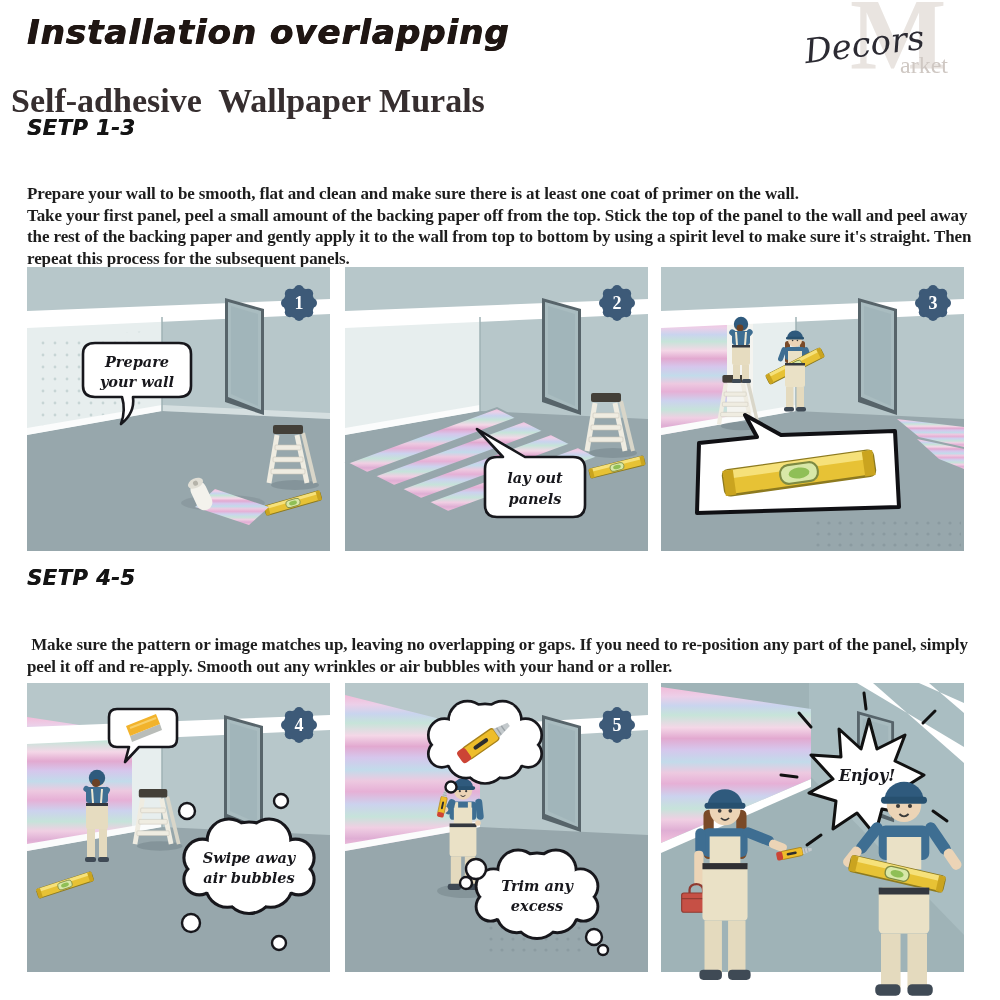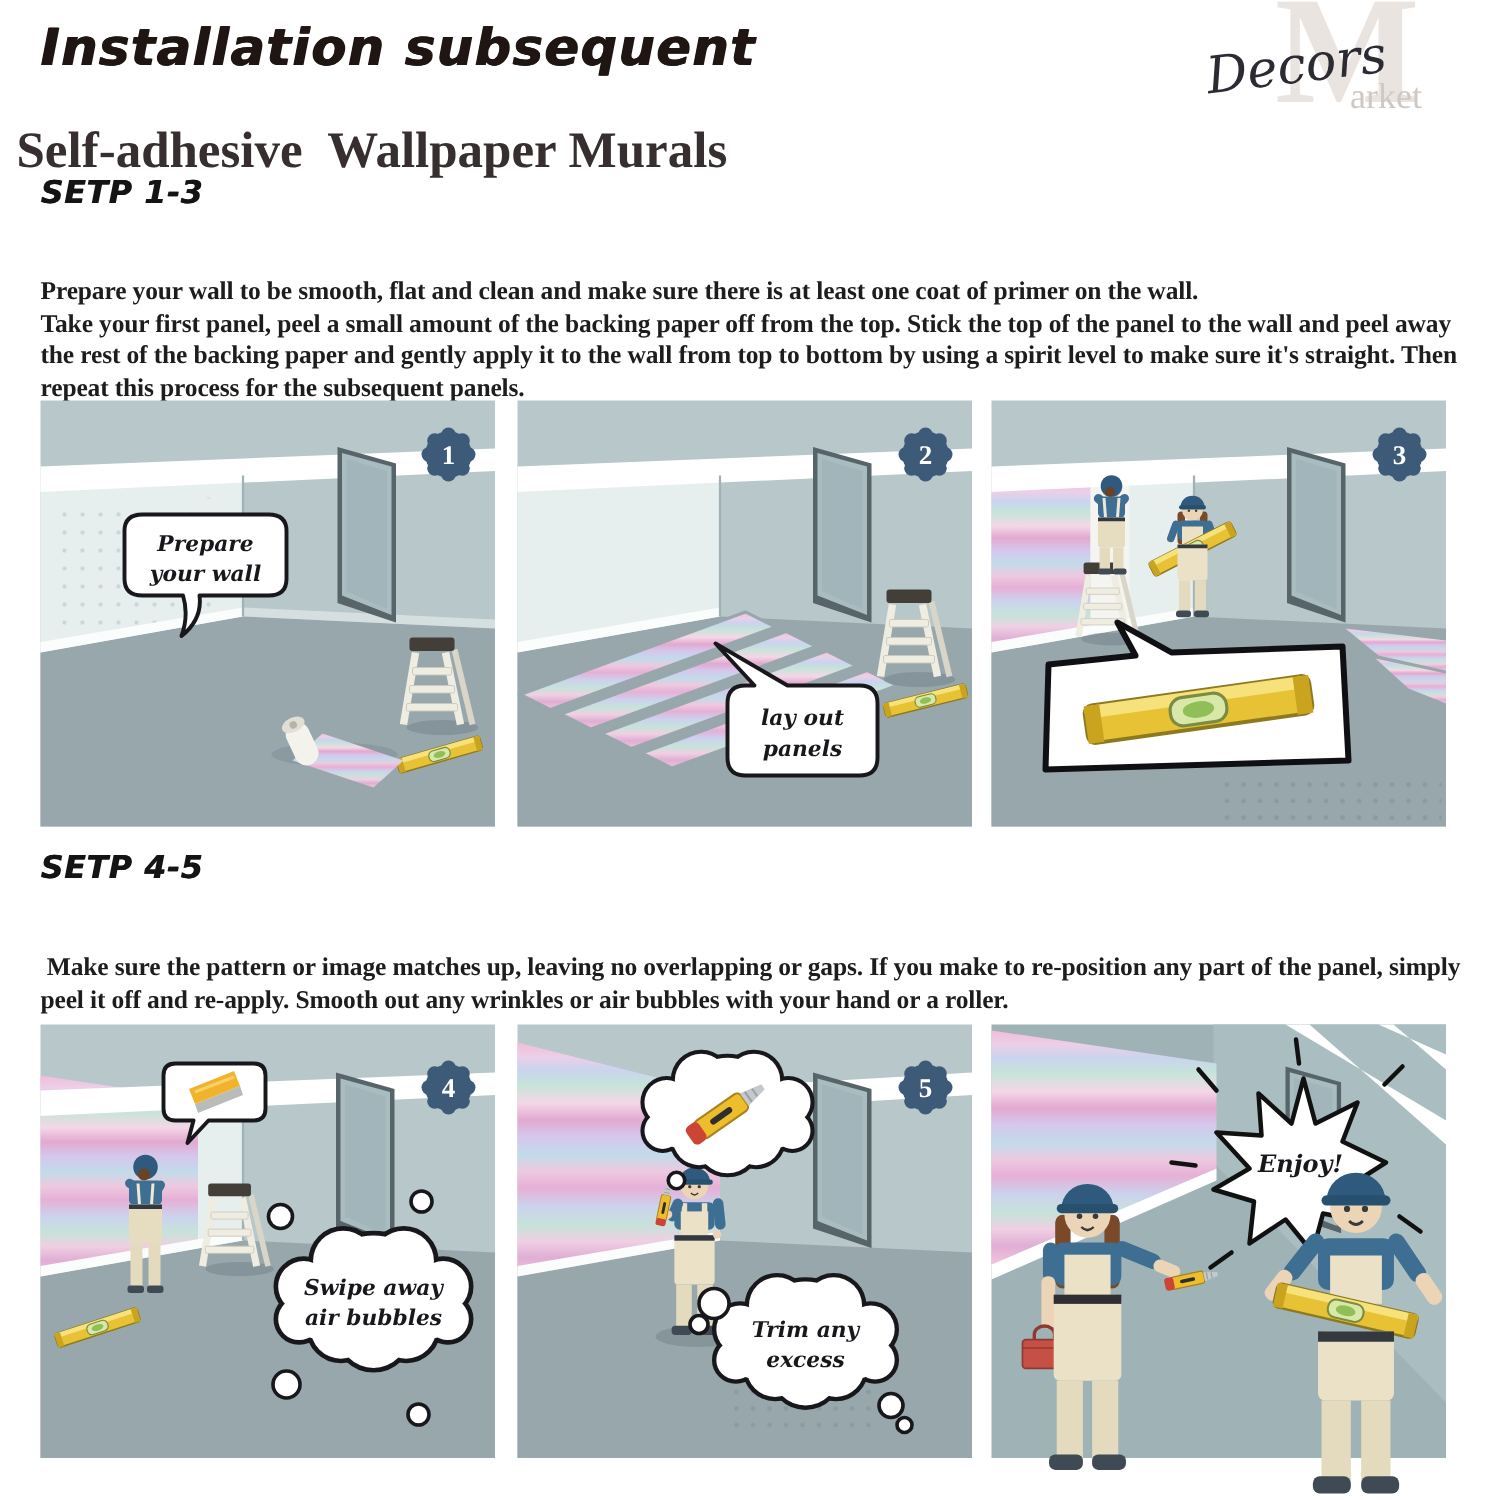--- a/index.html
+++ b/index.html
@@ -178,21 +178,21 @@
         <rect x="-11" y="43" width="22" height="27" rx="2" fill="#eae1c6"></rect>
         <rect x="-11" y="43" width="22" height="3" fill="#34383f"></rect>
         <rect x="-10" y="70" width="8.5" height="24" fill="#e4dabe"></rect>
         <rect x="1.5" y="70" width="8.5" height="24" fill="#e4dabe"></rect>
         <rect x="-12.5" y="92.5" width="11" height="5" rx="2" fill="#3f4a55"></rect>
         <rect x="1.5" y="92.5" width="11" height="5" rx="2" fill="#3f4a55"></rect>
       </g>
     </defs>
   </svg>
 
-  <div class="title">Installation subsequent</div>
+  <div class="title">Installation overlapping</div>
   <div class="subtitle">Self-adhesive  Wallpaper Murals</div>
   <div class="logo">
     <div class="logo-m">M</div>
     <div class="logo-script">Decors</div>
     <div class="logo-suffix">arket</div>
   </div>
 
   <div class="section-heading sh1">SETP 1-3</div>
   <div class="paras pr1">
     <p>Prepare your wall to be smooth, flat and clean and make sure there is at least one coat of primer on the wall.</p>
@@ -317,21 +317,21 @@
       <use href="#level" transform="translate(138,206) rotate(-8) scale(2.1)"></use>
       <g transform="translate(272,36)">
         <use href="#rosette"></use>
         <text class="badgenum" y="6">3</text>
       </g>
     </svg>
   </div>
 
   <div class="section-heading sh2">SETP 4-5</div>
   <div class="paras pr2">
-    <p> Make sure the pattern or image matches up, leaving no overlapping or gaps. If you make to re-position any part of the panel, simply peel it off and re-apply. Smooth out any wrinkles or air bubbles with your hand or a roller.</p>
+    <p> Make sure the pattern or image matches up, leaving no overlapping or gaps. If you need to re-position any part of the panel, simply peel it off and re-apply. Smooth out any wrinkles or air bubbles with your hand or a roller.</p>
   </div>
 
   <div class="panel row2 pc1">
     <svg class="scene" viewBox="0 0 303 289" width="303" height="289">
       <rect width="303" height="289" fill="#b7c7ca"></rect>
       <polygon points="0,58 135,50 135,144 0,168" fill="#e7eeee"></polygon>
       <polygon points="0,34 105,50 105,146 0,168" fill="url(#muralV)"></polygon>
       <polygon points="0,168 135,144 303,152 303,289 0,289" fill="#97a7ac"></polygon>
       <polygon points="0,161 135,138 135,144 0,168" fill="#fbfcfc"></polygon>
       <polygon points="0,44 303,32 303,47 0,61" fill="#ffffff"></polygon>

